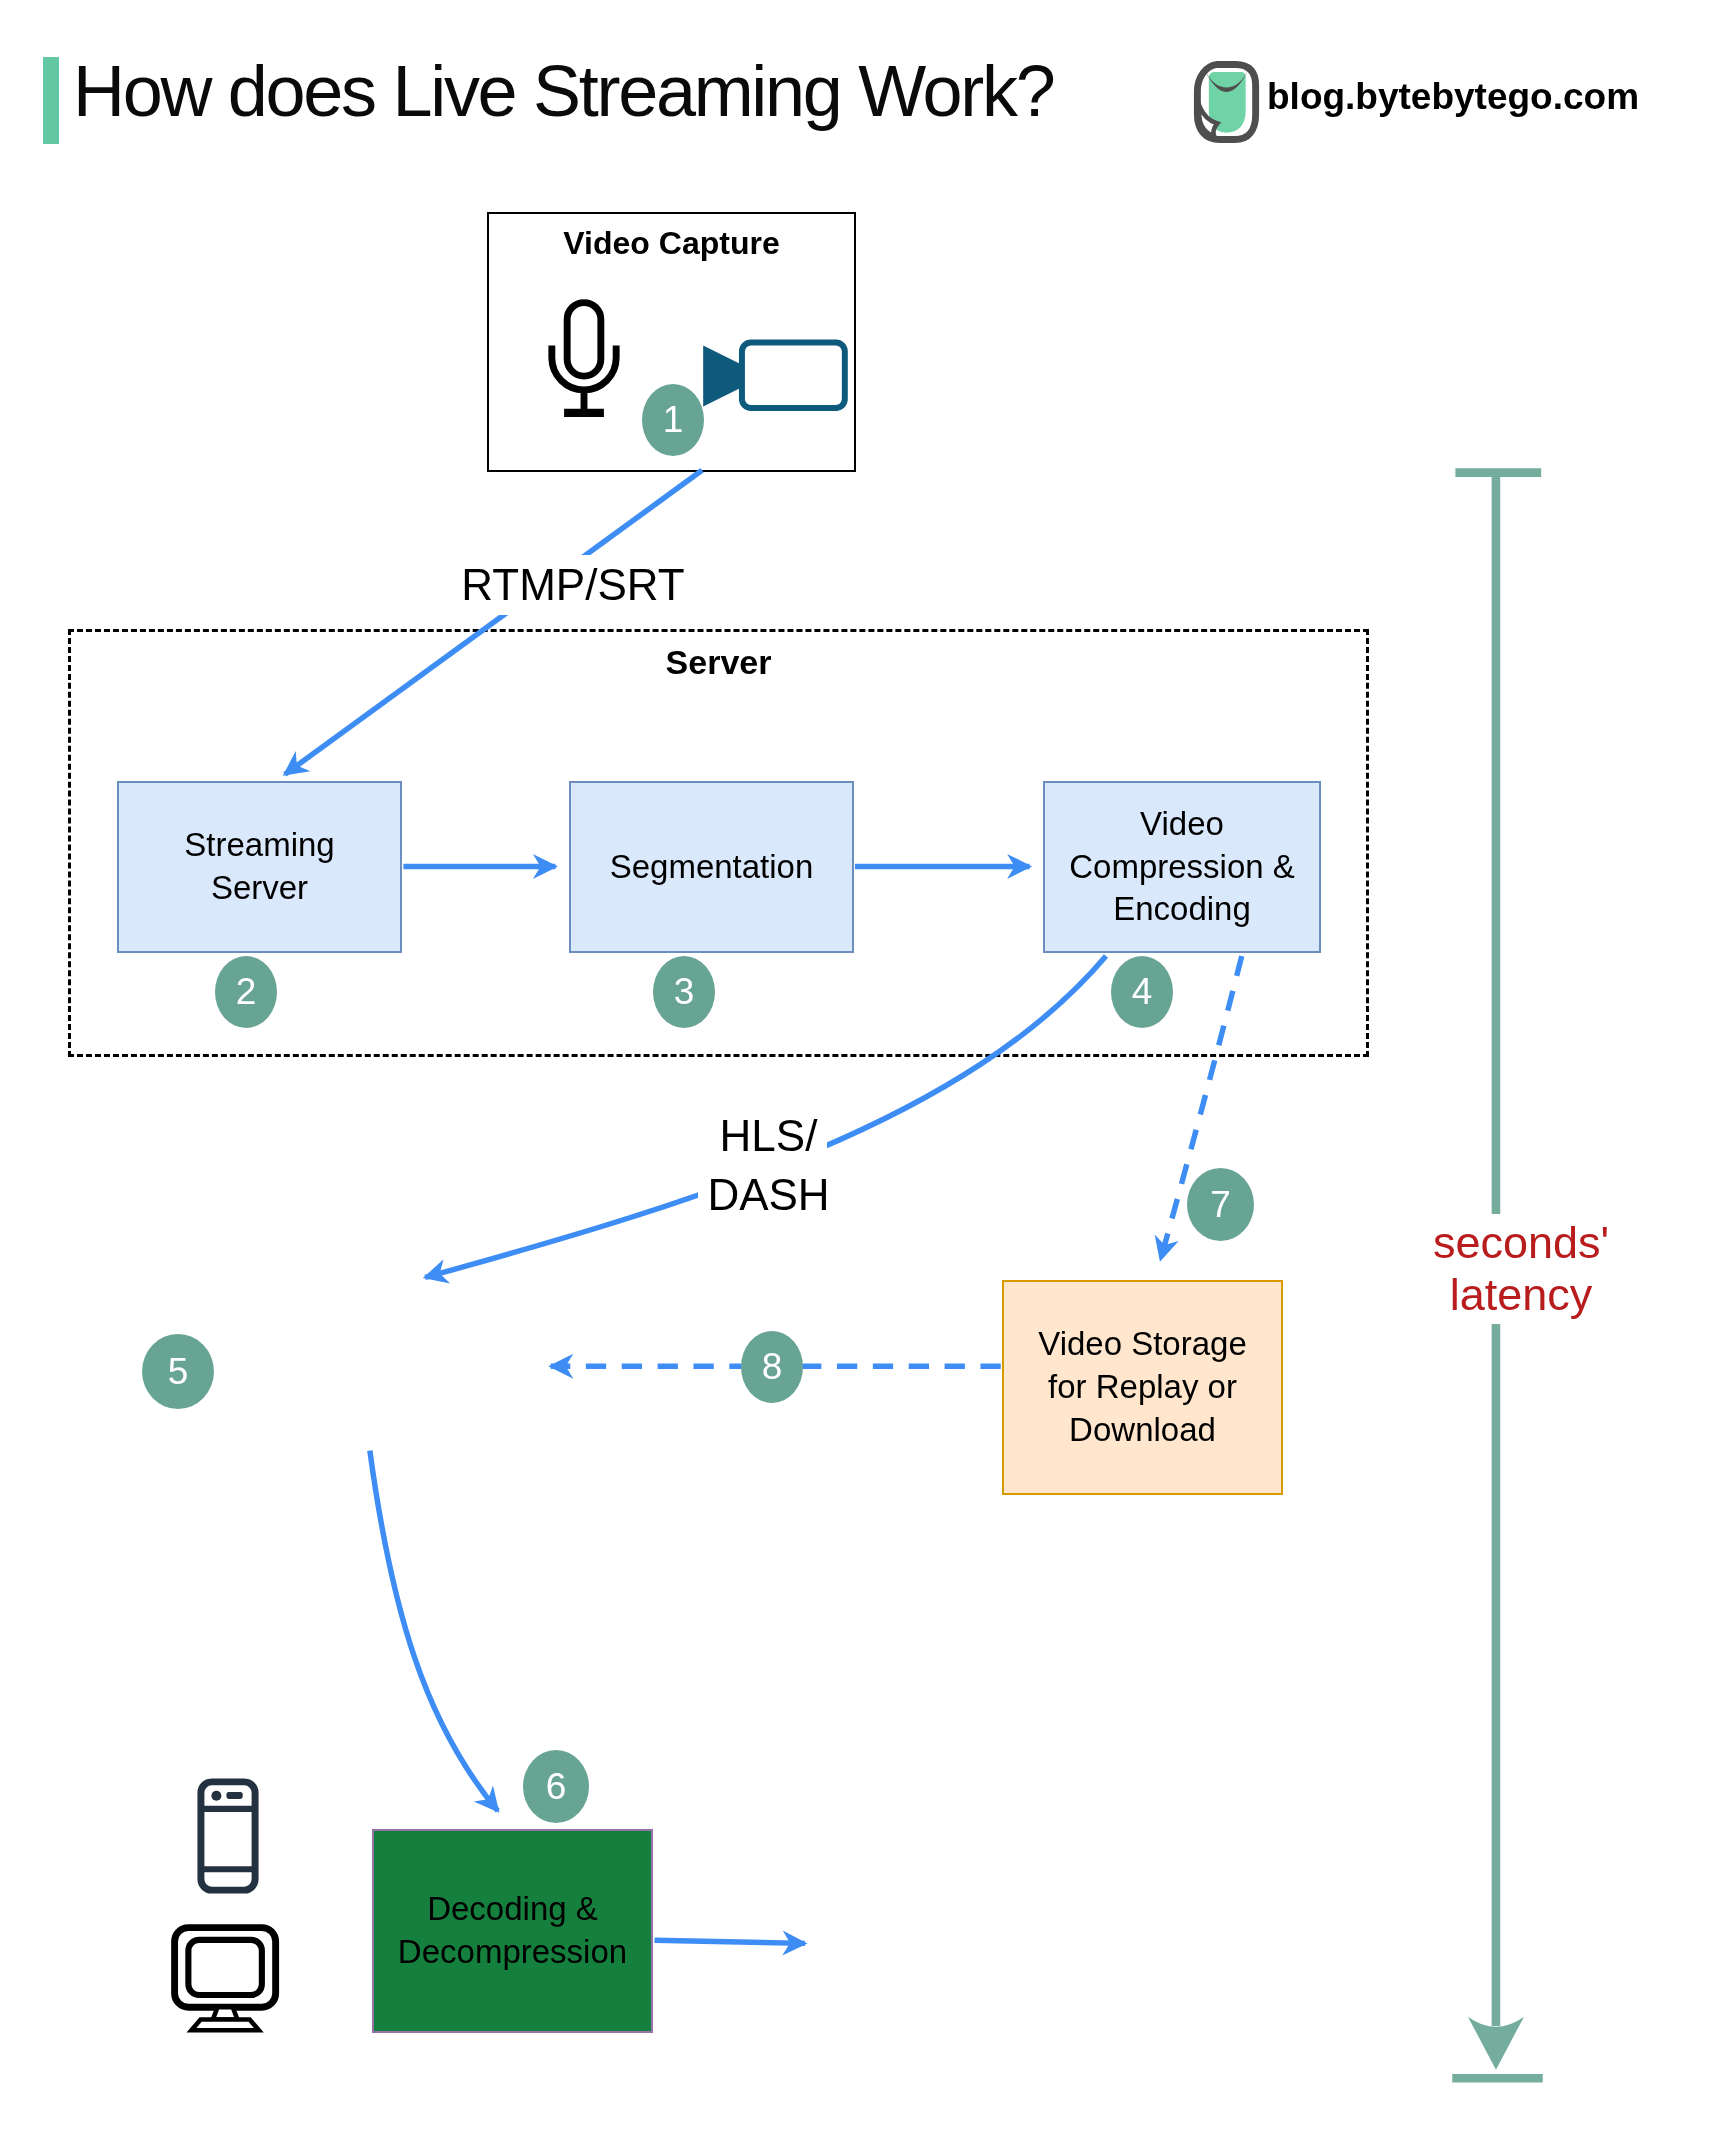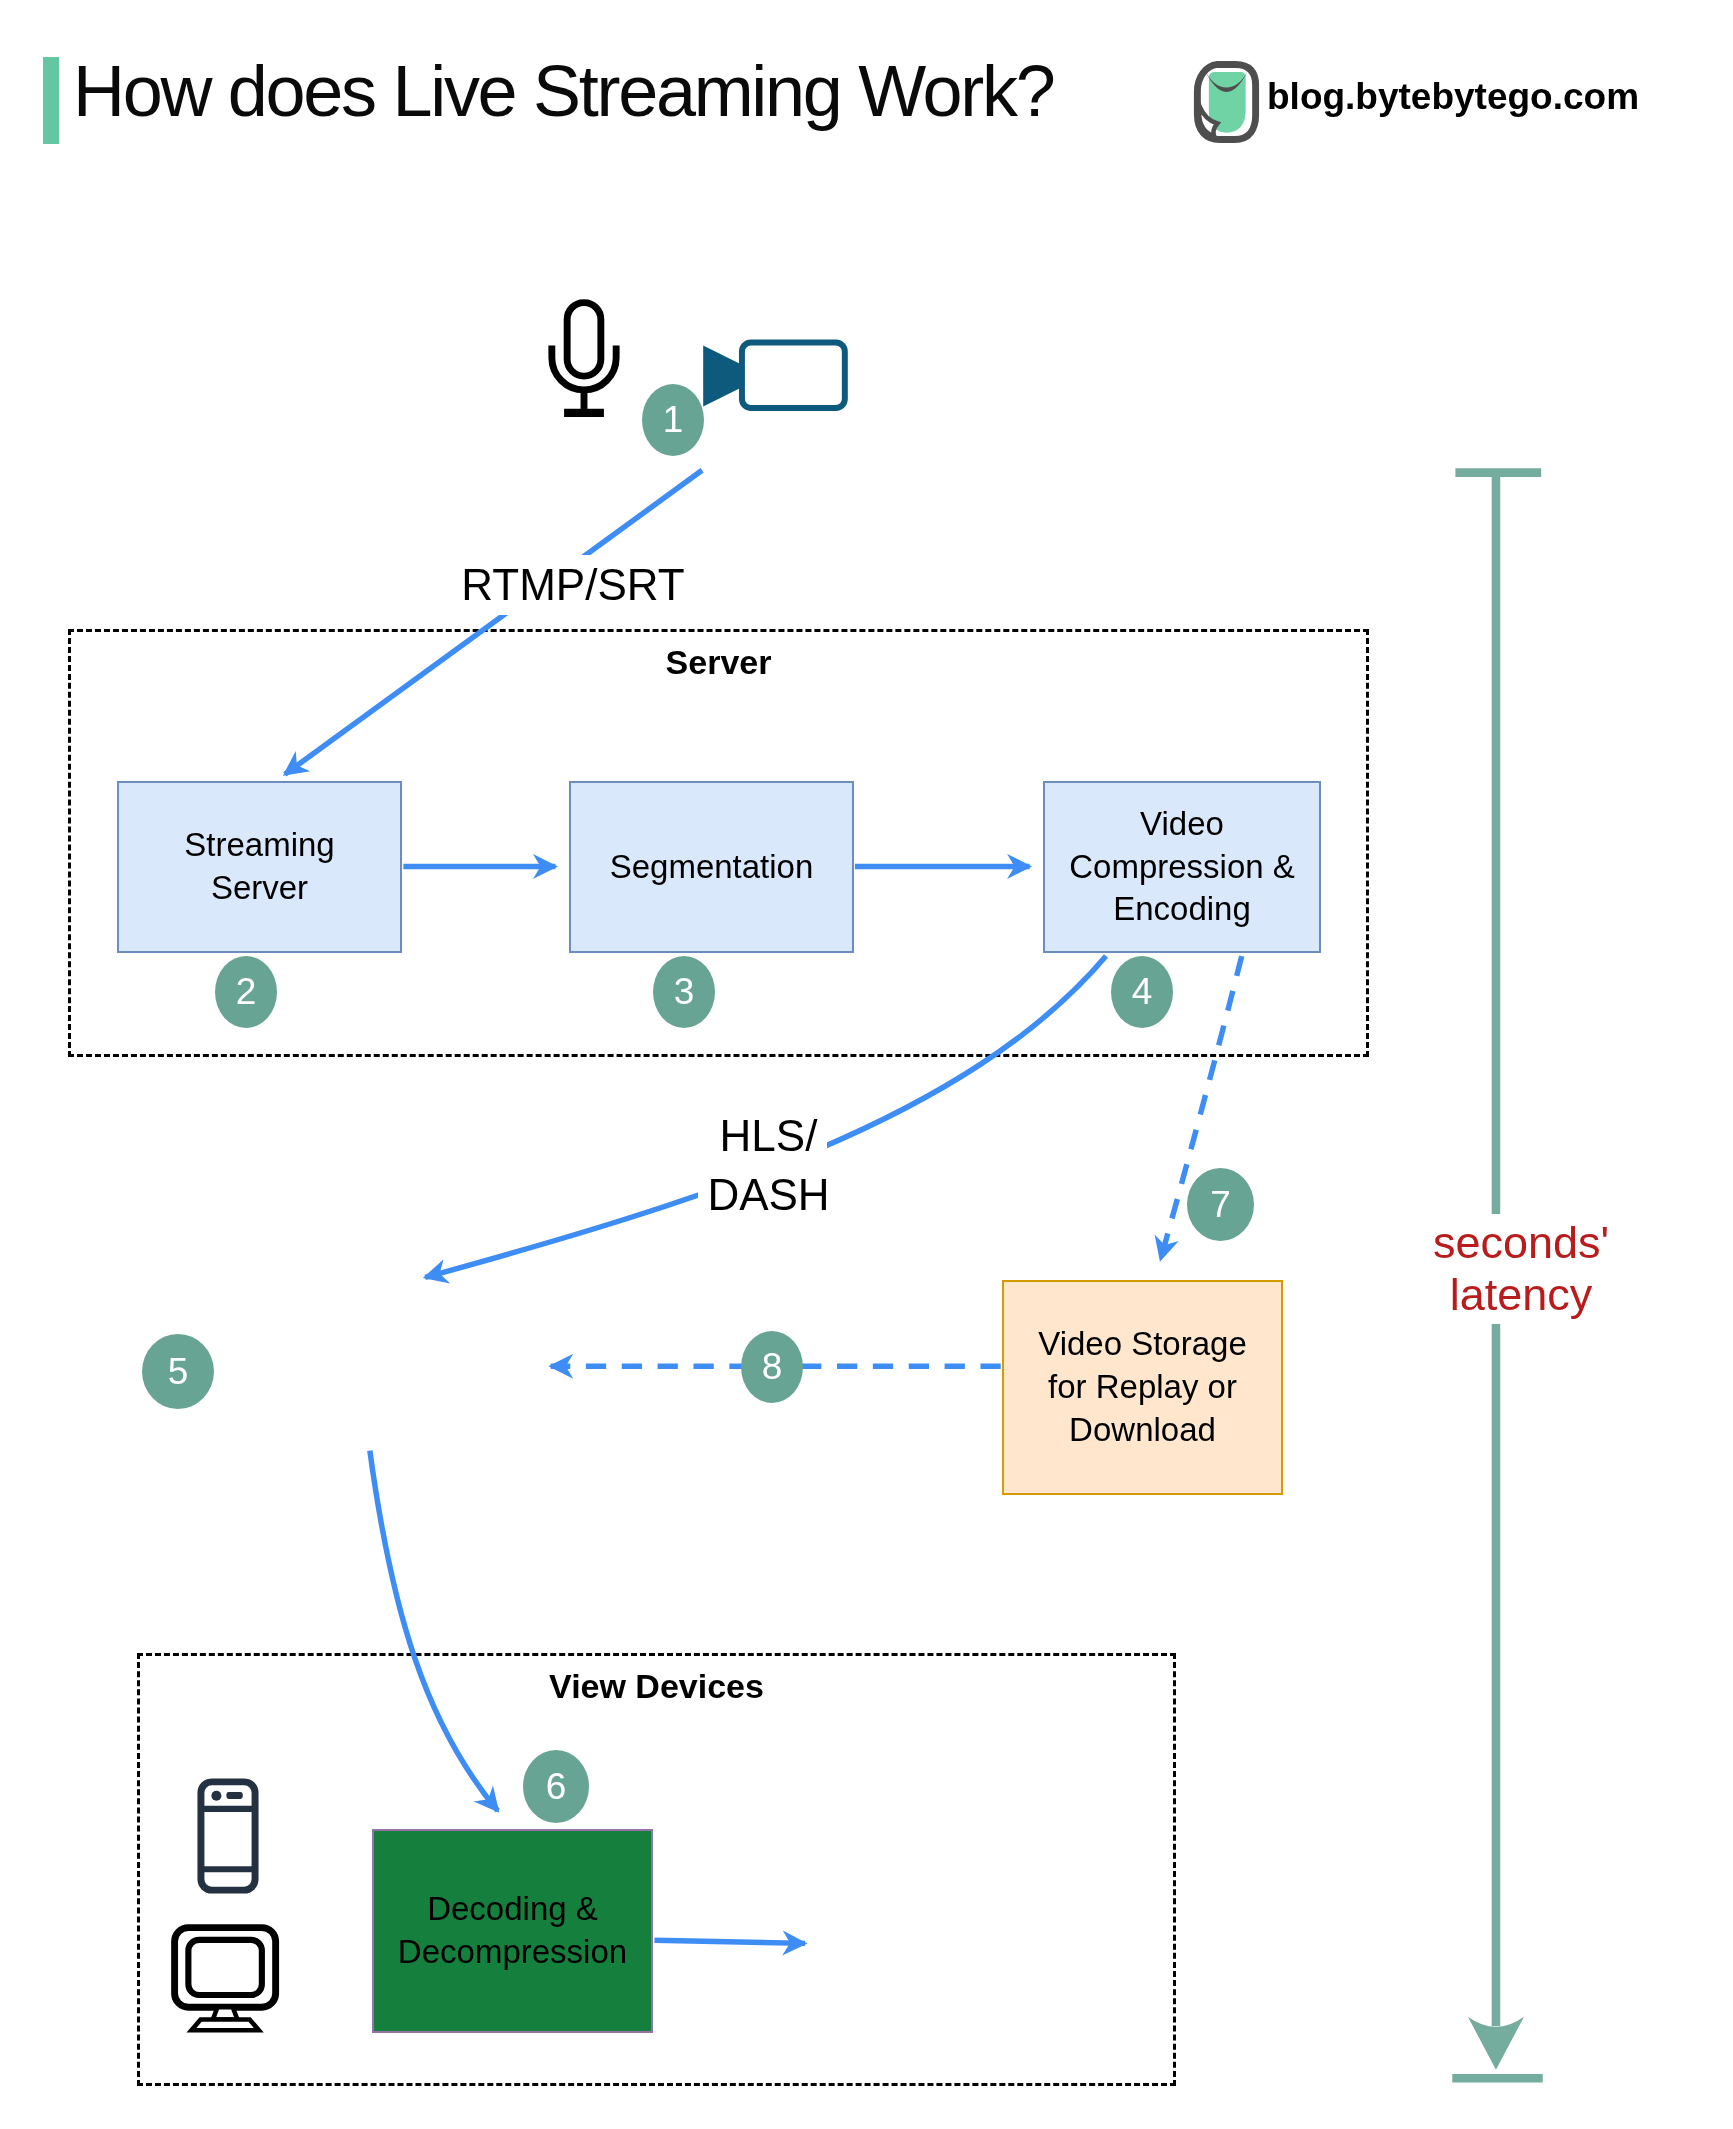--- a/index.html
+++ b/index.html
@@ -51,28 +51,28 @@
   <div class="page-title">How does Live Streaming Work?</div>
 
   <svg class="icon" style="left:1192px;top:59px" width="69" height="86" viewBox="0 0 90 112">
     <path d="M33 7 H57 C75 7 83 17 83 34 V73 C83 92 74 105 56 105 H36 C18 105 7 93 7 72 V42 C7 23 18 9 33 7 Z" fill="#ffffff" stroke="#4e4e4e" stroke-width="9"></path>
     <path d="M22 24 C22 19 26 17 30 17 H64 C68 17 70 20 70 24 V68 C70 86 60 96 45 96 C32 96 22 87 22 70 Z" fill="#70d3a6"></path>
     <path d="M17 15 C26 32 35 37 45 37 C55 37 64 32 73 15 C66 30 56 43 45 43 C34 43 24 30 17 15 Z" fill="#4e4e4e"></path>
     <path d="M29 101 C13 96 7 80 10 62 C15 74 23 81 33 84 C28 90 27 96 29 101 Z" fill="#ffffff" stroke="#4e4e4e" stroke-width="6"></path>
   </svg>
   <div class="site-url">blog.bytebytego.com</div>
 
+  <div class="plain-box z-boxes" style="left:487px;top:212px;width:365px;height:256px;">
+    <div class="group-label" style="font-size:32px;">Video Capture</div>
+  </div>
 
   <div class="group-box z-boxes" style="left:68px;top:629px;width:1295px;height:422px;">
     <div class="group-label">Server</div>
   </div>
 
-  <div class="group-box z-boxes" style="left:137px;top:1653px;width:1033px;height:427px;">
-    <div class="group-label">View Devices</div>
-  </div>
 
   <div class="node blue z-boxes" style="left:117px;top:781px;width:285px;height:172px;padding:0 43px;">
     <span>Streaming Server</span>
   </div>
 
   <div class="node blue z-boxes" style="left:569px;top:781px;width:285px;height:172px;">
     <span>Segmentation</span>
   </div>
 
   <div class="node blue z-boxes" style="left:1043px;top:781px;width:278px;height:172px;">

